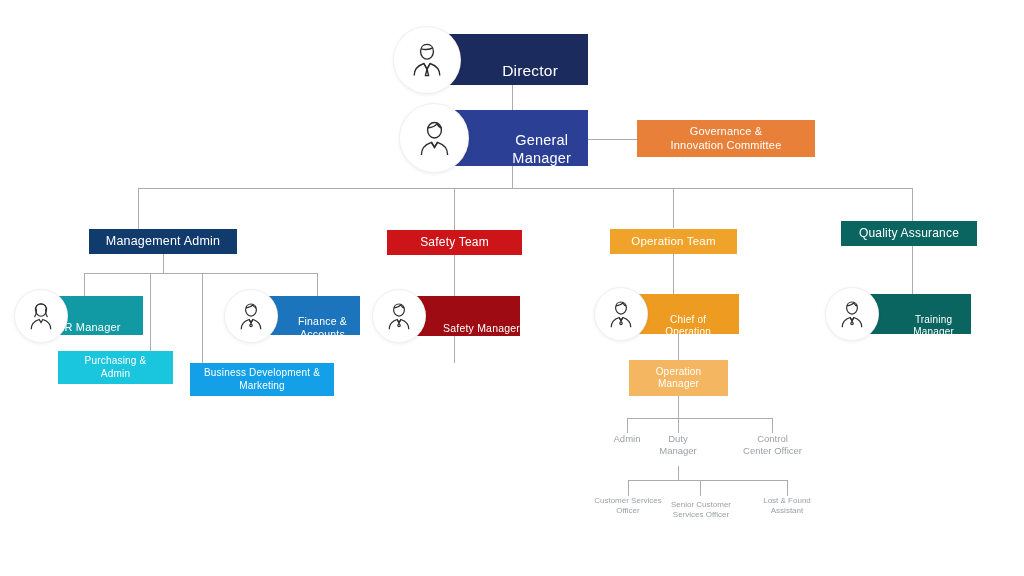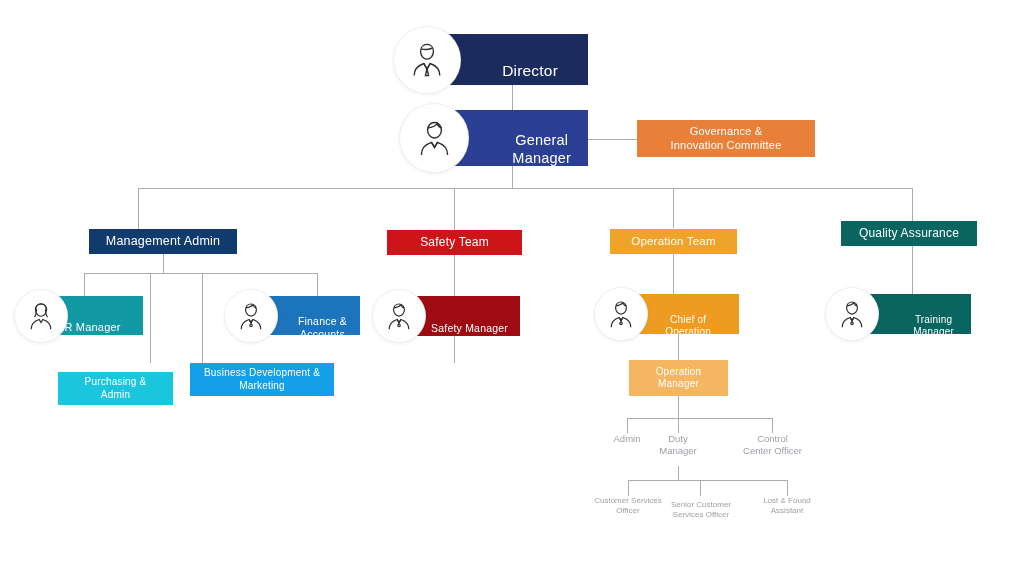--- a/index.html
+++ b/index.html
@@ -139,21 +139,21 @@
   </div>
   <div class="av" style="left:15px;top:290px;width:52px;height:52px;">
     <svg width="36" height="36" viewBox="0 0 48 48" fill="none" stroke="#2d2d2d" stroke-width="1.6">
       <path d="M24 8c-4.3 0-7.2 3.2-7.2 7.8 0 4.7 3.2 8.5 7.2 8.5s7.2-3.8 7.2-8.5C31.2 11.2 28.3 8 24 8z"></path>
       <path d="M16.6 16.4c-.3-5.5 2.7-8.6 7.4-8.6s7.7 3.1 7.4 8.6"></path>
       <path d="M18 15c0 5-1.2 8.6-2.6 10.6M30 15c0 5 1.2 8.6 2.6 10.6"></path>
       <path d="M11 41.5c0-7 5-11.2 10.6-12.9l2.4 4.2 2.4-4.2C32 30.3 37 34.5 37 41.5"></path>
     </svg>
   </div>
 
-  <div class="box" style="left:58px;top:372px;width:115px;height:33px;background:#1ac6dd;font-size:10px;">
+  <div class="box" style="left:58px;top:351px;width:115px;height:33px;background:#1ac6dd;font-size:10px;">
     <span class="lbl">Purchasing  &amp;
 Admin</span>
   </div>
 
   <div class="box" style="left:190px;top:363px;width:144px;height:33px;background:#13a0e8;font-size:10px;">
     <span class="lbl">Business Development  &amp;
 Marketing</span>
   </div>
 
   <div class="box withav" style="left:255px;top:296px;width:105px;height:39px;background:#1c75bc;font-size:10.5px;padding-right:13px;">
@@ -167,21 +167,21 @@
       <path d="M11 41.5c0-7 5-11.2 10.6-12.9l2.4 4.6 2.4-4.6C32 30.3 37 34.5 37 41.5"></path>
       <path d="M21.6 28.6 24 33.2l2.4-4.6"></path>
       <circle cx="24" cy="36.5" r="1.6"></circle>
     </svg>
   </div>
 
   <div class="box" style="left:387px;top:230px;width:135px;height:25px;background:#cd1419;font-size:12px;">
     <span class="lbl">Safety Team</span>
   </div>
 
-  <div class="box withav" style="left:390px;top:296px;width:130px;height:40px;background:#9e0b12;font-size:10.5px;padding-right:12px;">
+  <div class="box withav" style="left:390px;top:296px;width:130px;height:40px;background:#9e0b12;font-size:10.5px;">
     <span class="lbl">Safety  Manager</span>
   </div>
   <div class="av" style="left:373px;top:290px;width:52px;height:52px;">
     <svg width="36" height="36" viewBox="0 0 48 48" fill="none" stroke="#2d2d2d" stroke-width="1.6">
       <path d="M24 8c-4.3 0-7.2 3.2-7.2 7.7 0 4.6 3.2 8.4 7.2 8.4s7.2-3.8 7.2-8.4C31.2 11.2 28.3 8 24 8z"></path>
       <path d="M17.3 13.2c3.4-.4 7.4-1.9 9.2-4 1 2.1 2.9 3.7 4.4 4"></path>
       <path d="M11 41.5c0-7 5-11.2 10.6-12.9l2.4 4.6 2.4-4.6C32 30.3 37 34.5 37 41.5"></path>
       <path d="M21.6 28.6 24 33.2l2.4-4.6"></path>
       <circle cx="24" cy="36.5" r="1.6"></circle>
     </svg>

